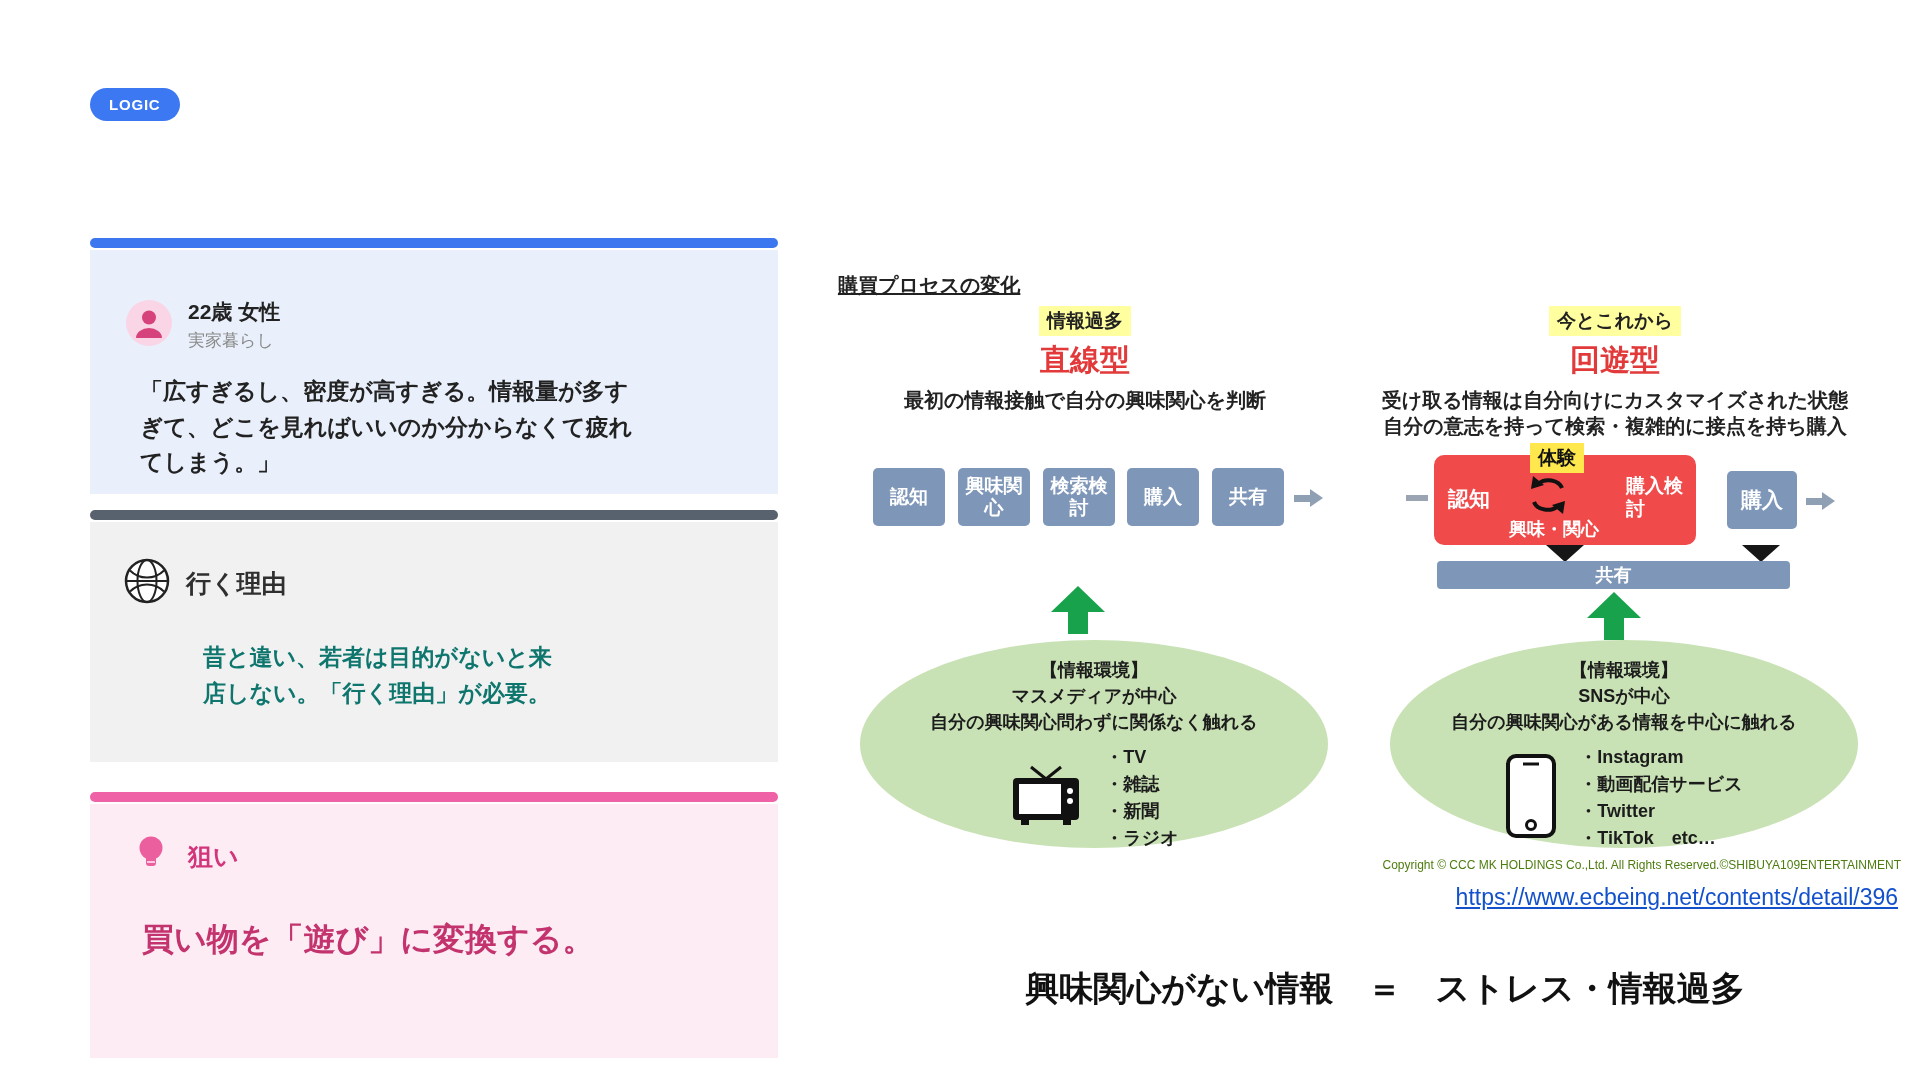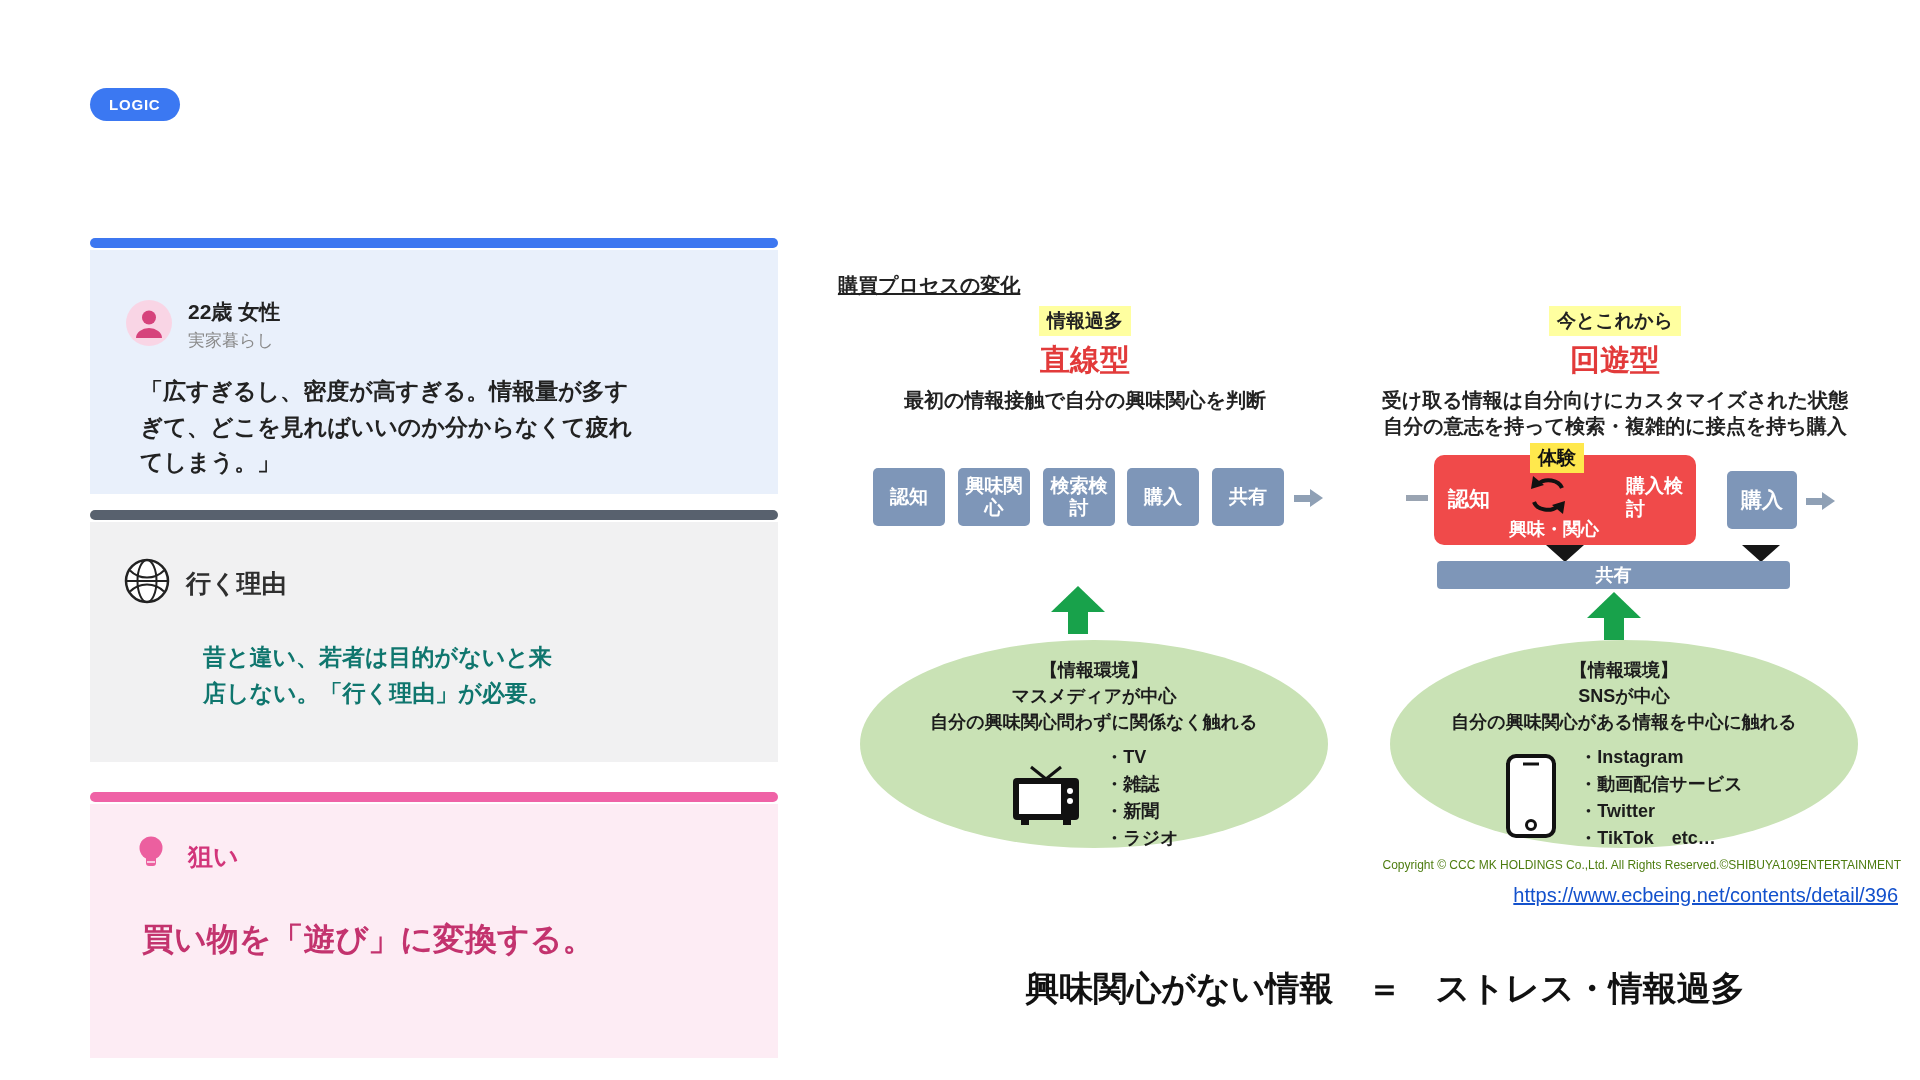--- a/index.html
+++ b/index.html
@@ -66,21 +66,21 @@
 
   .ellipse { position:absolute; width:468px; height:208px; background:#c9e2b5; border-radius:50%; text-align:center; padding-top:18px; }
   .e-left  { left:30px;  top:378px; }
   .e-right { left:560px; top:378px; }
   .env-h { font-size:18px; font-weight:bold; color:#1c1c1c; }
   .env-l { font-size:18px; font-weight:bold; color:#1c1c1c; margin-top:2px; }
   .media-row { display:flex; justify-content:center; align-items:center; gap:22px; margin-top:10px; text-align:left; }
   .env-items { font-size:18px; font-weight:bold; line-height:1.5; color:#1c1c1c; }
   .copyright { position:absolute; right:4px; top:596px; font-size:12px; color:#4d7c0f; }
 
-  .source-link { position:absolute; top:884px; right:22px; font-size:20px; color:#1351cc; text-decoration:underline; cursor:pointer; }
+  .source-link { position:absolute; top:884px; right:22px; font-size:23px; color:#1351cc; text-decoration:underline; cursor:pointer; }
   .conclusion { position:absolute; top:966px; left:860px; width:1050px; text-align:center; font-size:34px; font-weight:800; color:#111; }
 </style>
 </head>
 <body>
 
 <div class="slide">
 
   <span class="badge">LOGIC</span>
 
   <div class="accent blue"></div>

